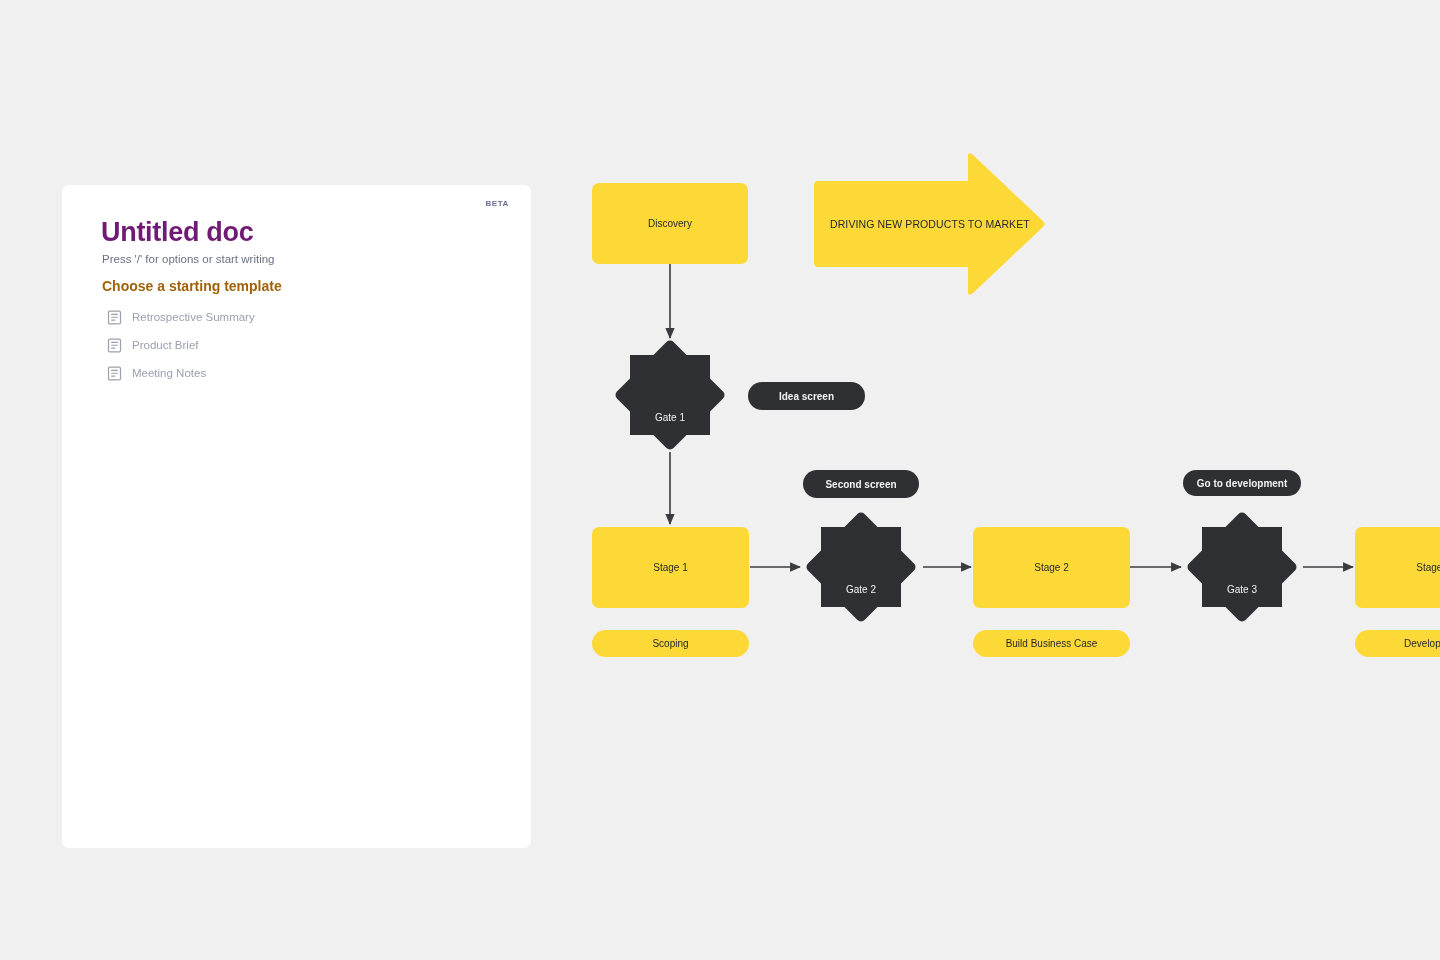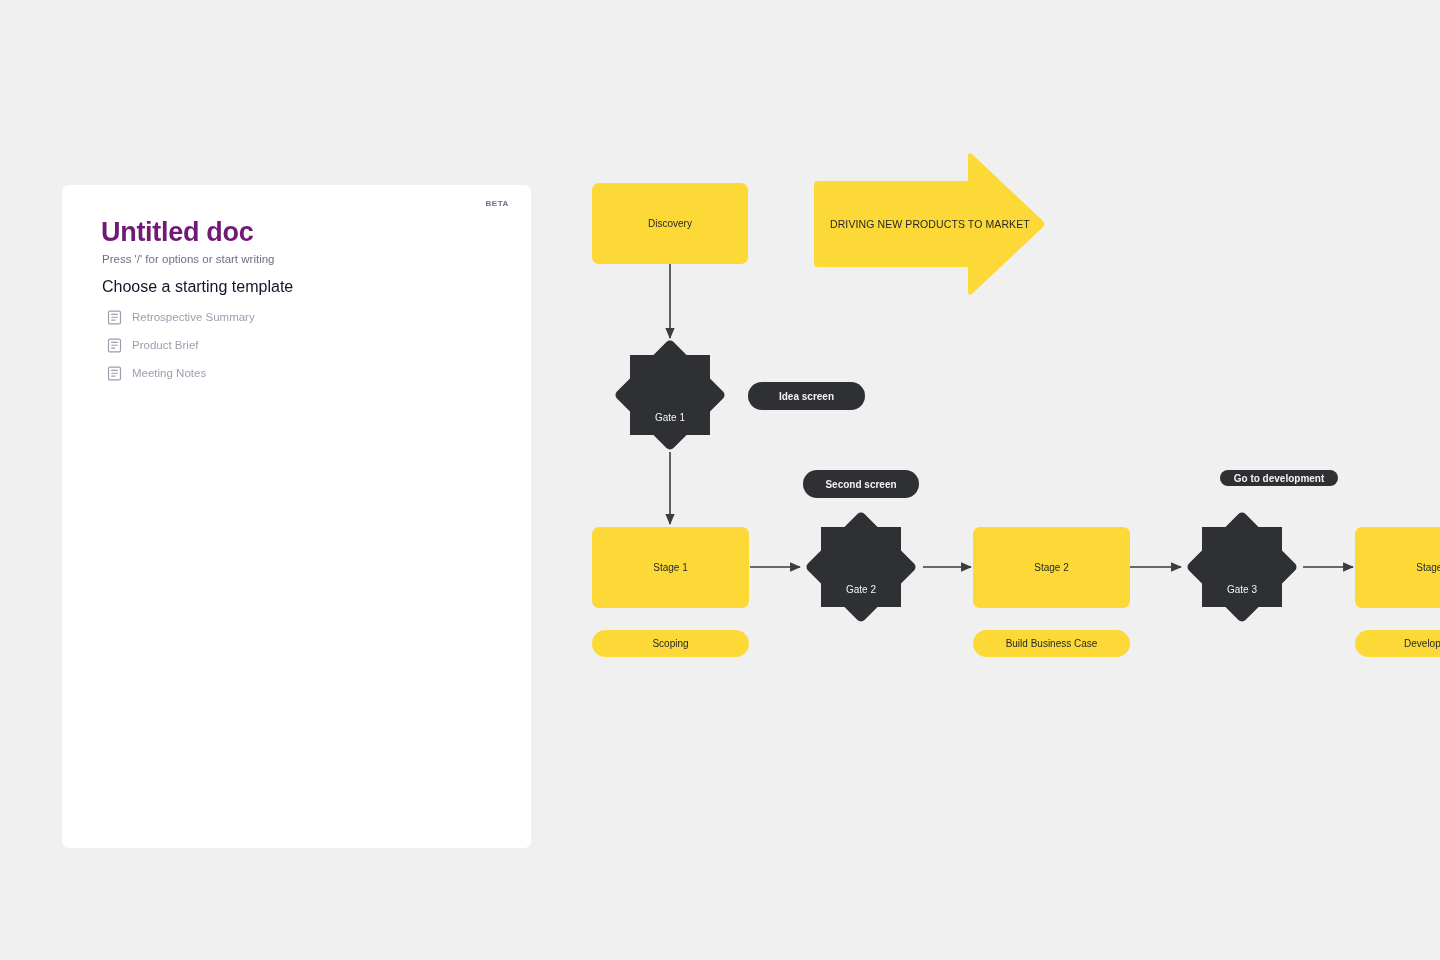--- a/index.html
+++ b/index.html
@@ -49,23 +49,23 @@
     position: absolute;
     left: 40px;
     top: 68px;
     font-size: 11.5px;
     color: #6a7186;
   }
   #doc-section-title {
     position: absolute;
     left: 40px;
     top: 93px;
-    font-size: 16px;
-    font-weight: normal;
-    color: #0f172a;
+    font-size: 14px;
+    font-weight: bold;
+    color: #a16207;
   }
   #template-list {
     position: absolute;
     left: 45px;
     top: 118px;
     width: 380px;
   }
   .template-item {
     display: flex;
     align-items: center;
@@ -245,21 +245,21 @@
 </div>
 
 <div class="node pill-dark" style="left:748px; top:382px; width:117px; height:28px;">
   <span>Idea screen</span>
 </div>
 
 <div class="node pill-dark" style="left:803px; top:470px; width:116px; height:28px;">
   <span>Second screen</span>
 </div>
 
-<div class="node pill-dark" style="left:1220px; top:470px; width:118px; height:16px;">
+<div class="node pill-dark" style="left:1183px; top:470px; width:118px; height:26px;">
   <span>Go to development</span>
 </div>
 
 <div class="node rect-node" style="left:592px; top:527px; width:157px; height:81px;">
   <span>Stage 1</span>
 </div>
 
 <div class="node diamond-node" style="left:821px; top:527px; width:80px; height:80px;">
   <div class="diamond-inner"></div>
   <span class="diamond-label">Gate 2</span>

